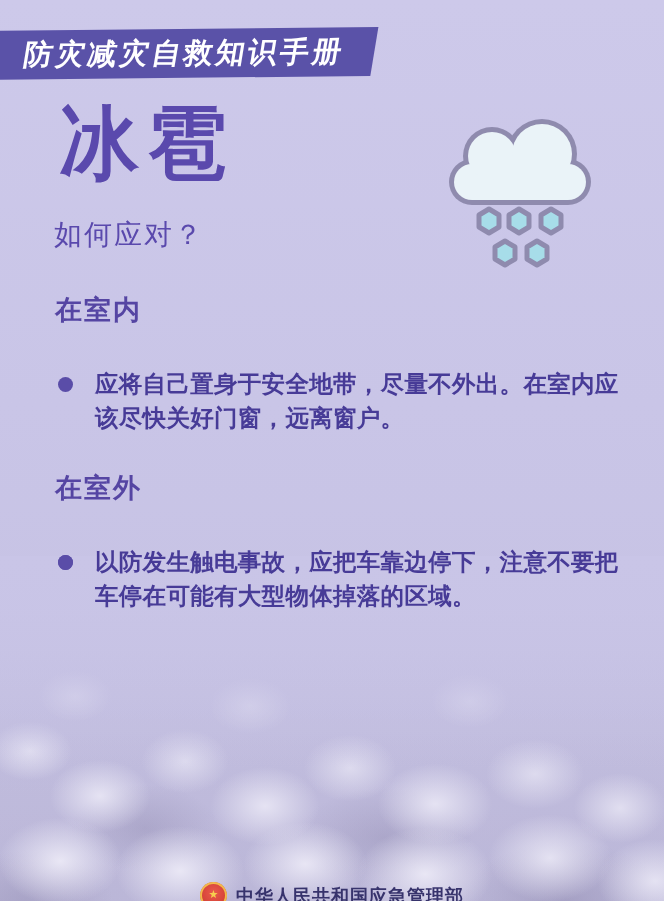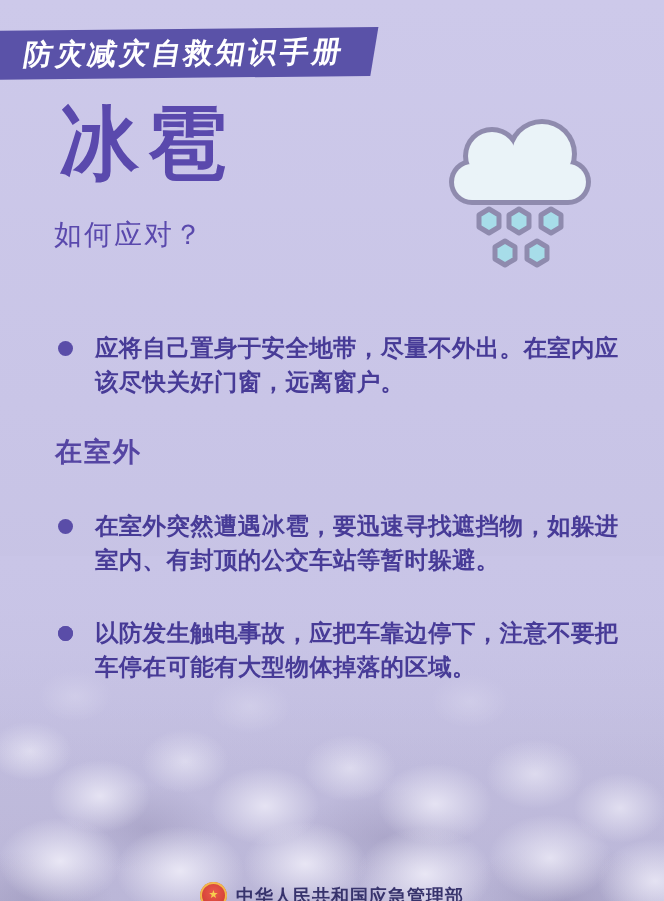--- a/index.html
+++ b/index.html
@@ -139,35 +139,32 @@
       <path d="M79 97 L89 103 L89 115 L79 121 L69 115 L69 103 Z"></path>
       <path d="M111 97 L121 103 L121 115 L111 121 L101 115 L101 103 Z"></path>
       <path d="M65 129 L75 135 L75 147 L65 153 L55 147 L55 135 Z"></path>
       <path d="M97 129 L107 135 L107 147 L97 153 L87 147 L87 135 Z"></path>
     </g>
   </svg>
 
   <div class="sections">
 
     <section>
+      <h2 class="section-heading">在室内</h2>
       <ul class="tips">
         <li class="tip">
           <span class="dot"></span>
           <span>应将自己置身于安全地带，尽量不外出。在室内应该尽快关好门窗，远离窗户。</span>
         </li>
       </ul>
     </section>
 
     <section>
       <h2 class="section-heading">在室外</h2>
       <ul class="tips">
-        <li class="tip">
-          <span class="dot"></span>
-          <span>在室外突然遭遇冰雹，要迅速寻找遮挡物，如躲进室内、有封顶的公交车站等暂时躲避。</span>
-        </li>
         <li class="tip">
           <span class="dot"></span>
         </li>
         <li class="tip">
           <span class="dot"></span>
           <span>以防发生触电事故，应把车靠边停下，注意不要把车停在可能有大型物体掉落的区域。</span>
         </li>
       </ul>
     </section>
 

